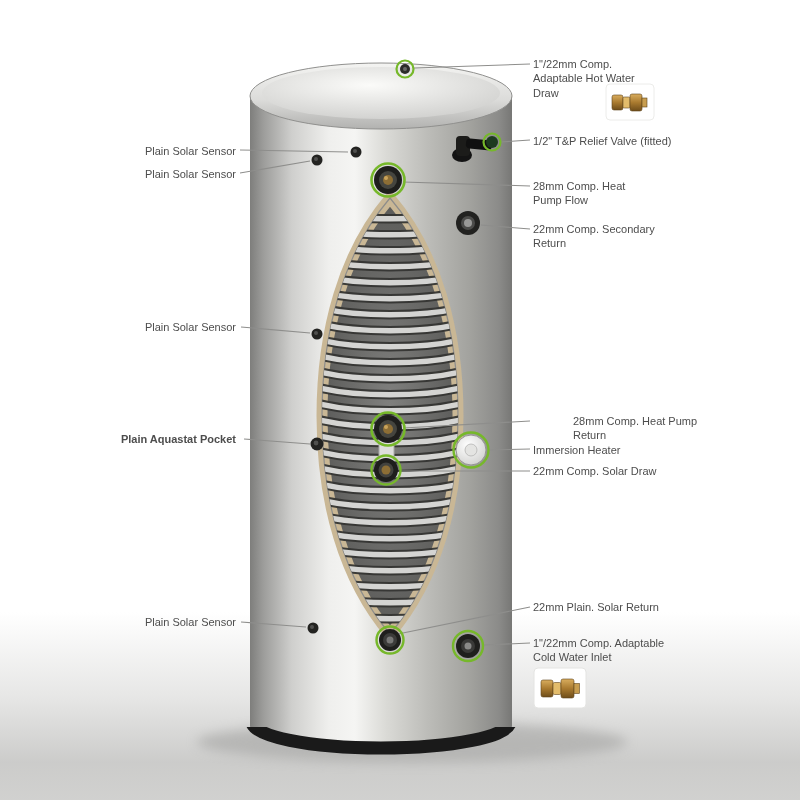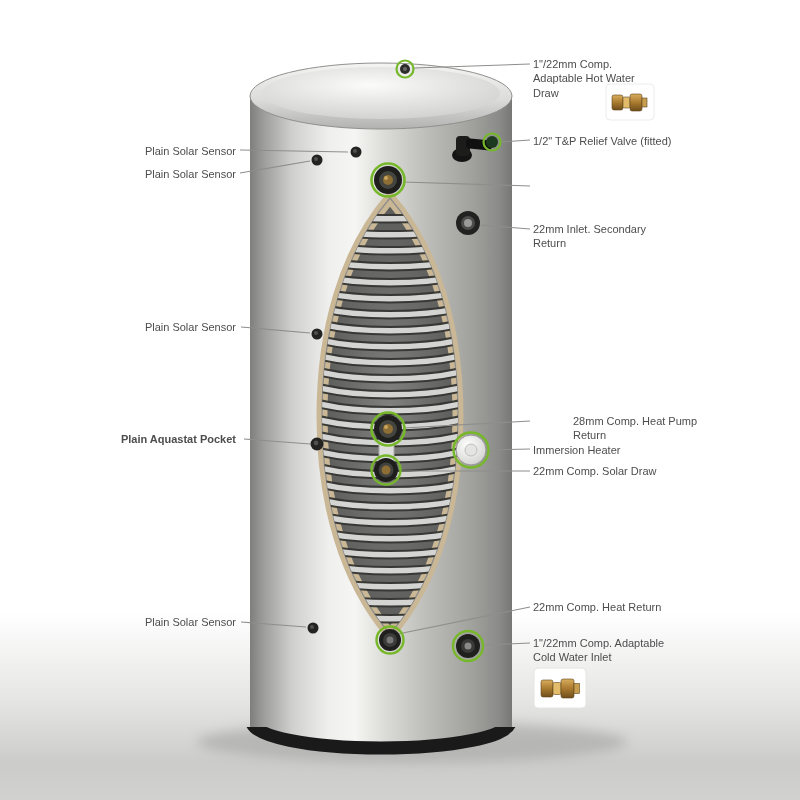--- a/index.html
+++ b/index.html
@@ -265,20 +265,21 @@
   </svg>
 
   <div class="label left" style="top:144px; right:564px;">Plain Solar Sensor</div>
   <div class="label left" style="top:167px; right:564px;">Plain Solar Sensor</div>
   <div class="label left" style="top:320px; right:564px;">Plain Solar Sensor</div>
   <div class="label left" style="top:432px; right:564px;font-weight:bold;">Plain Aquastat Pocket</div>
   <div class="label left" style="top:615px; right:564px;">Plain Solar Sensor</div>
 
   <div class="label" style="top:57px; left:533px; width:122px;">1"/22mm Comp. Adaptable Hot Water Draw</div>
   <div class="label" style="top:134px; left:533px; width:185px;">1/2" T&amp;P Relief Valve (fitted)</div>
-  <div class="label" style="top:222px; left:533px; width:138px;">22mm Inlet. Secondary Return</div>
+  <div class="label" style="top:179px; left:533px; width:112px;">28mm Comp. Heat Pump Flow</div>
+  <div class="label" style="top:222px; left:533px; width:138px;">22mm Comp. Secondary Return</div>
   <div class="label" style="top:414px; left:533px; width:138px;margin-left:40px;">28mm Comp. Heat Pump Return</div>
   <div class="label" style="top:443px; left:533px; width:140px;">Immersion Heater</div>
   <div class="label" style="top:464px; left:533px; width:155px;">22mm Comp. Solar Draw</div>
-  <div class="label" style="top:600px; left:533px; width:165px;">22mm Comp. Heat Return</div>
+  <div class="label" style="top:600px; left:533px; width:165px;">22mm Plain. Solar Return</div>
   <div class="label" style="top:636px; left:533px; width:152px;">1"/22mm Comp. Adaptable Cold Water Inlet</div>
 
 </div>
 
 </body></html>

